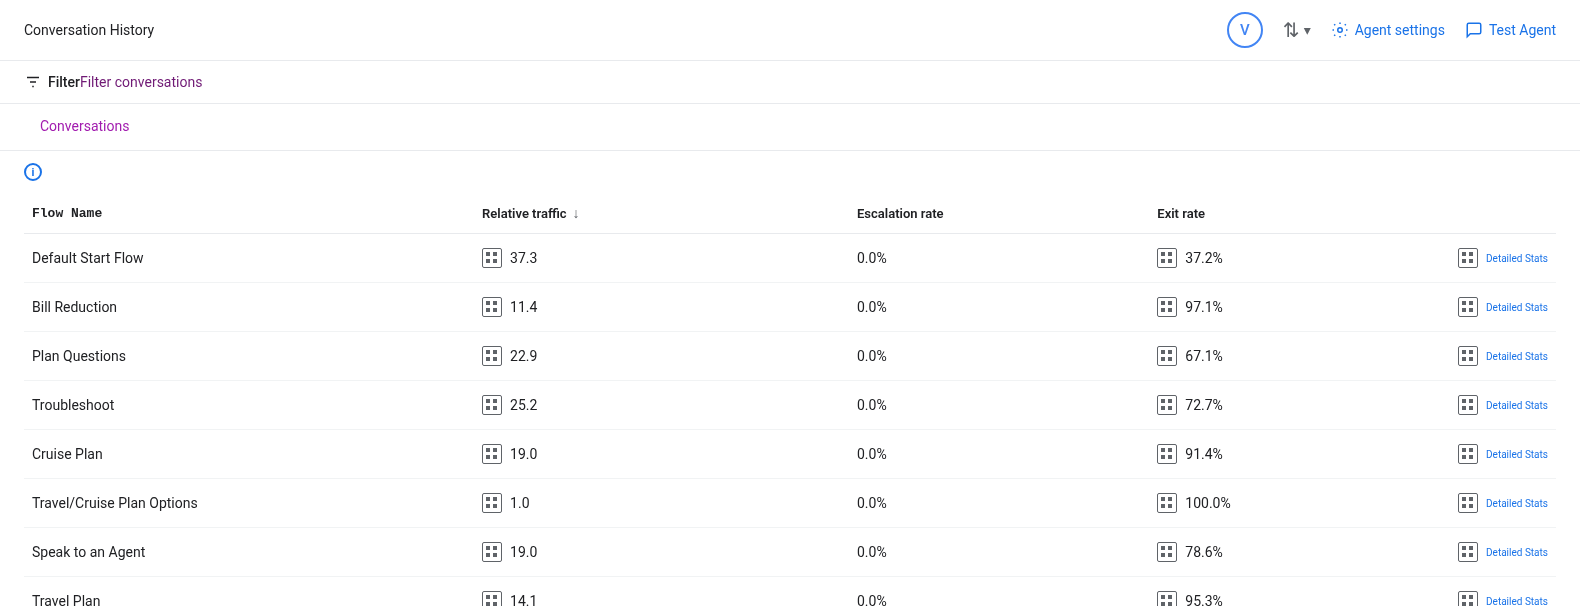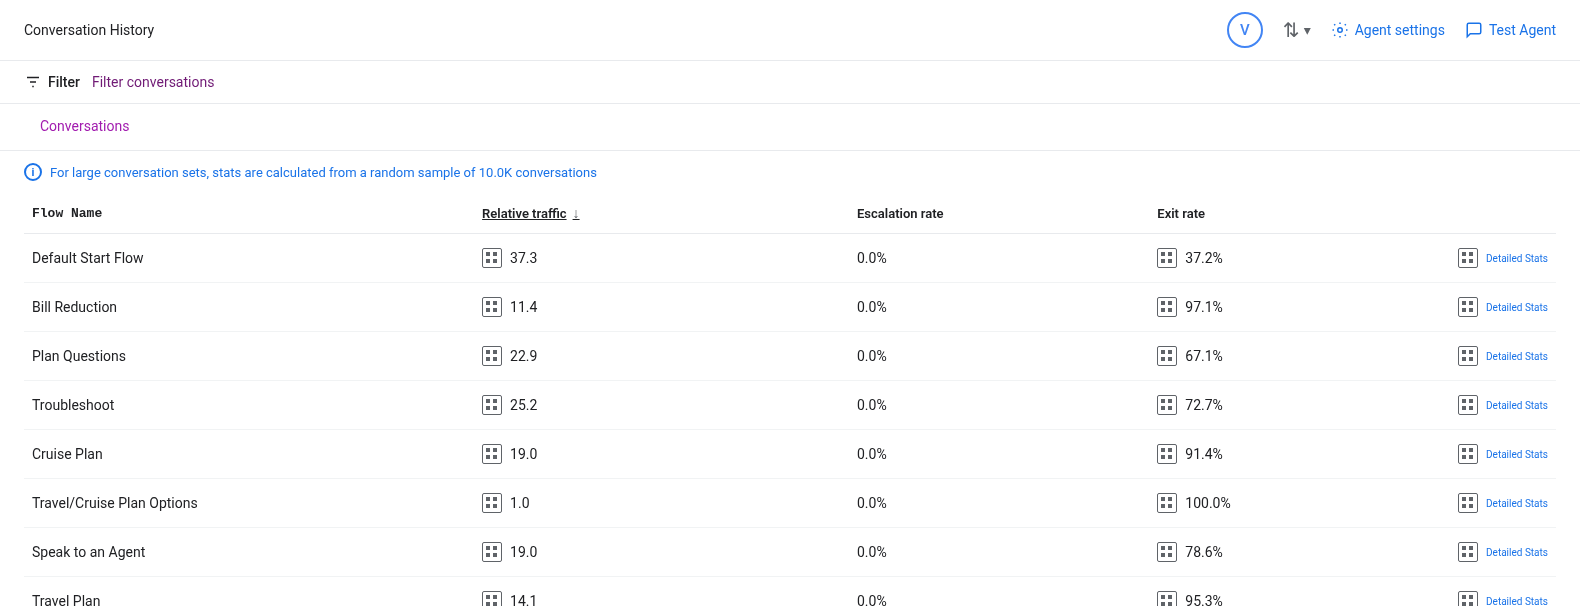--- a/index.html
+++ b/index.html
@@ -54,21 +54,20 @@
       cursor: pointer;
     }
     .action-link svg { width: 18px; height: 18px; }
 
     
     .filter-bar {
       display: flex;
       align-items: center;
       padding: 12px 24px;
       border-bottom: 1px solid #e8eaed;
-      gap: 12px;
     }
     .filter-icon-wrap {
       display: flex;
       align-items: center;
       gap: 6px;
       font-weight: 500;
       color: #202124;
     }
     .filter-label { color: #701a75; font-size: 14px; }
 
@@ -130,21 +129,21 @@
       border-bottom: 1px solid #e8eaed;
     }
     thead th {
       padding: 12px 8px;
       text-align: left;
       font-size: 13px;
       font-weight: 600;
       color: #202124;
     }
     .th-flow { width: 30%; font-family: Liberation Mono, monospace; }
-    .th-relative { width: 25%; text-decoration: underline; }
+    .th-relative { width: 25%; }
     .th-escalation { width: 20%; }
     .th-exit { width: 20%; }
 
     tbody tr {
       border-bottom: 1px solid #f1f3f4;
     }
     tbody td {
       padding: 14px 8px;
       font-size: 14px;
       color: #202124;
@@ -225,21 +224,20 @@
   </div>
   <span class="filter-label">Filter conversations</span>
 </div>
 
 <div class="tabs">
   <div class="tab">Conversations</div>
 </div>
 
 <div class="info-bar">
   <div class="info-icon">i</div>
-  <span>For large conversation sets, stats are calculated from a random sample of 10.0K conversations</span>
 </div>
 
 <div class="table-container">
   <table>
     <thead>
       <tr>
         <th class="th-flow">
           <span>Flow Name</span>
         </th>
         <th class="th-relative" style="cursor:pointer;">

